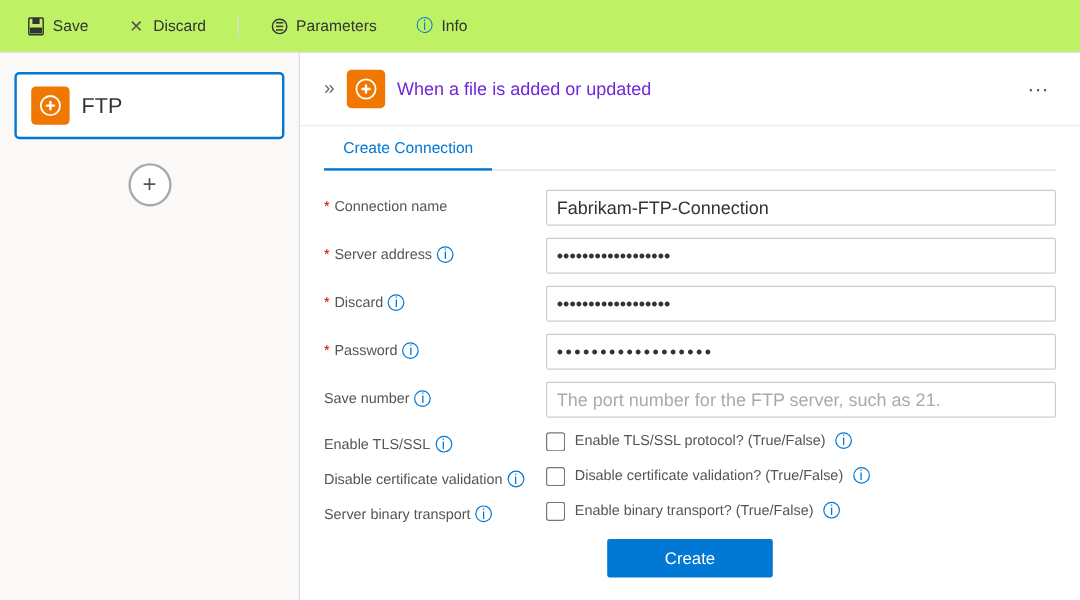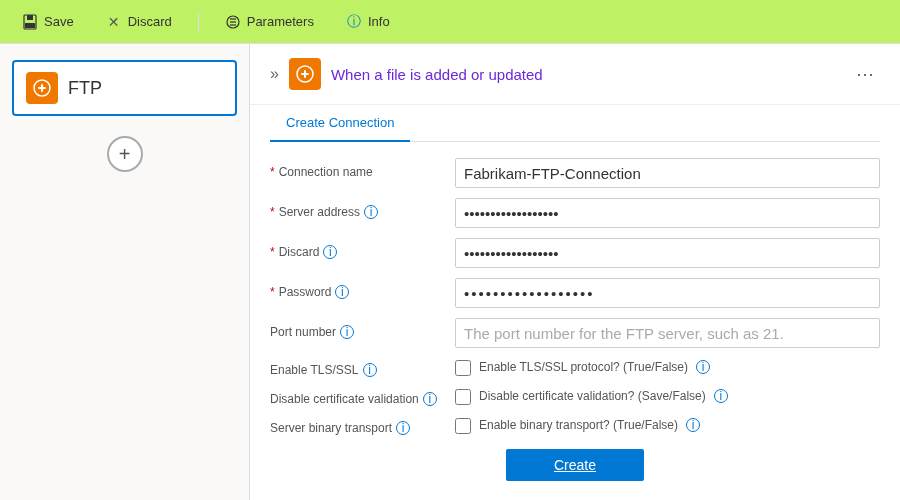--- a/index.html
+++ b/index.html
@@ -271,21 +271,20 @@
     }
     .create-btn {
       background: #0078d4;
       color: #fff;
       border: none;
       border-radius: 2px;
       padding: 8px 48px;
       font-size: 14px;
       font-weight: 500;
       cursor: pointer;
-      text-decoration: underline;
     }
   </style>
 </head>
 <body>
 
 <div class="toolbar">
   <button class="toolbar-btn">
     <span class="toolbar-icon">
       <svg width="16" height="16" viewBox="0 0 16 16" fill="none">
         <rect x="2" y="1" width="12" height="14" rx="1" stroke="#333" stroke-width="1.2"></rect>
@@ -386,21 +385,21 @@
         <div class="form-label">
           <span class="required-star">*</span>
           <span>Password</span>
           <span class="info-icon">i</span>
         </div>
         <input class="form-input" type="password" value="••••••••••••••••••" style="letter-spacing: 2px;">
       </div>
 
       <div class="form-row">
         <div class="form-label">
-          <span>Port number</span>
+          <span>Save number</span>
           <span class="info-icon">i</span>
         </div>
         <input class="form-input placeholder-gray" type="text" placeholder="The port number for the FTP server, such as 21." style="">
       </div>
 
       <div class="checkbox-row">
         <div class="checkbox-label-col">
           <span>Enable TLS/SSL</span>
           <span class="info-icon">i</span>
         </div>
@@ -411,21 +410,21 @@
         </div>
       </div>
 
       <div class="checkbox-row">
         <div class="checkbox-label-col">
           <span>Disable certificate validation</span>
           <span class="info-icon">i</span>
         </div>
         <div class="checkbox-right">
           <input type="checkbox" class="checkbox-input" style="">
-          <span class="checkbox-text">Disable certificate validation? (Save/False)</span>
+          <span class="checkbox-text">Disable certificate validation? (True/False)</span>
           <span class="info-icon">i</span>
         </div>
       </div>
 
       <div class="checkbox-row">
         <div class="checkbox-label-col">
           <span>Server binary transport</span>
           <span class="info-icon">i</span>
         </div>
         <div class="checkbox-right">

